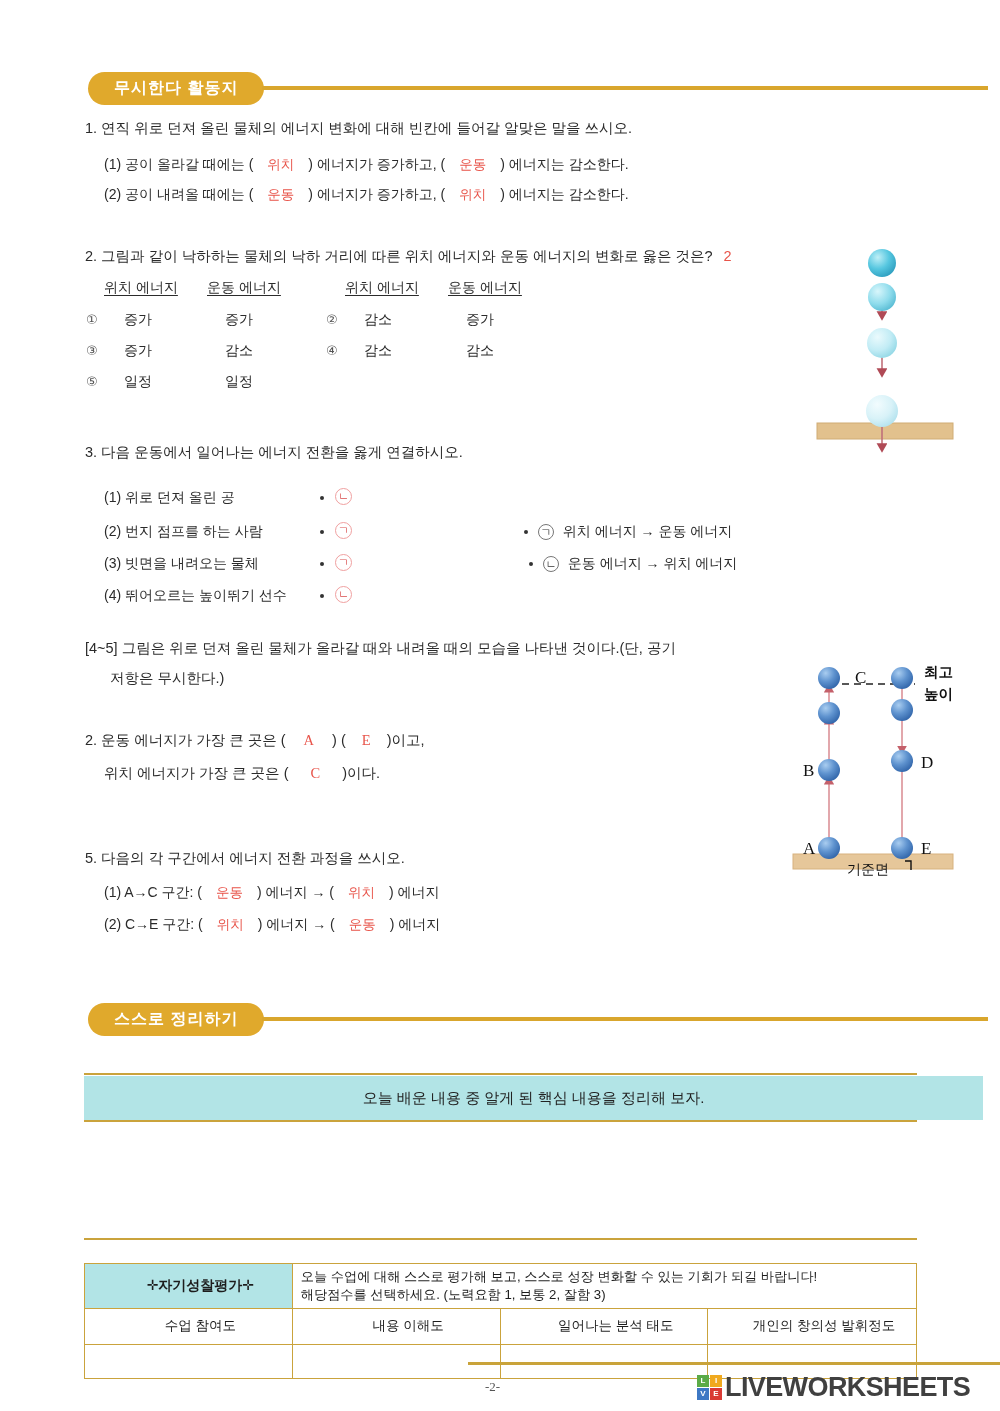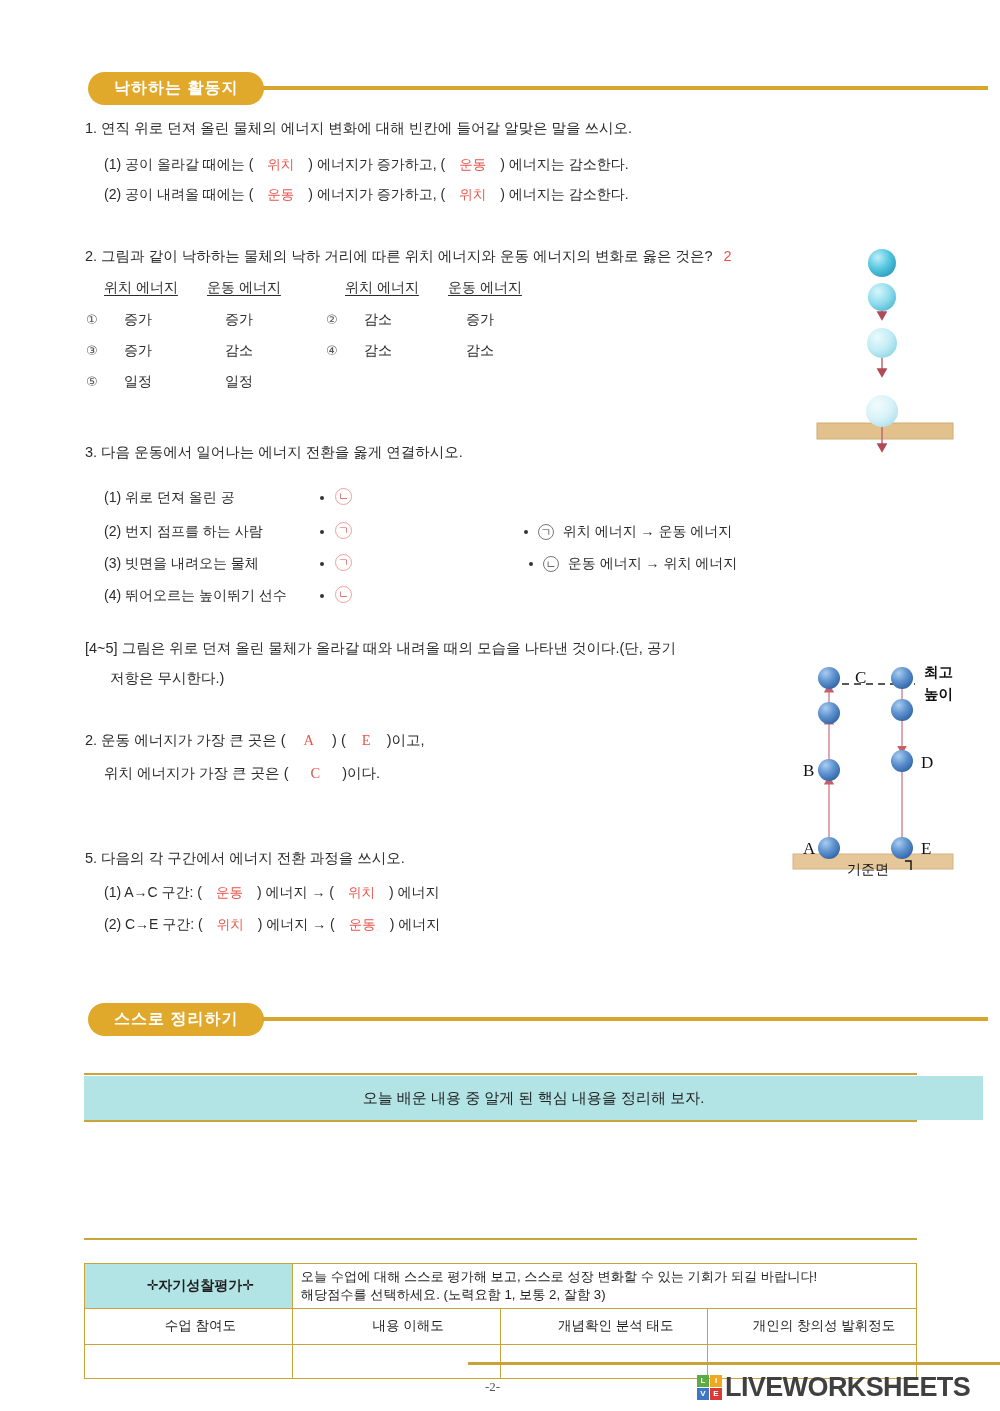--- a/index.html
+++ b/index.html
@@ -79,21 +79,21 @@
 
   
   .diag { position:absolute; }
 </style>
 </head>
 <body>
 
 <div class="page">
 
   <div class="sec-head" style="left:88px; top:72px; width:900px;">
-    <div class="pill">낙하하는 활동지</div>
+    <div class="pill">무시한다 활동지</div>
     <div class="pill-rule"></div>
   </div>
 
   <div class="q" style="left:85px; top:118px;">1. 연직 위로 던져 올린 물체의 에너지 변화에 대해 빈칸에 들어갈 알맞은 말을 쓰시오.</div>
 
   <div class="sub" style="left:104px; top:154px;">
     <span>(1) 공이 올라갈 때에는 (</span><span class="ans">위치</span><span>) 에너지가 증가하고, (</span><span class="ans">운동</span><span>) 에너지는 감소한다.</span>
   </div>
 
   <div class="sub" style="left:104px; top:184px;">
@@ -296,21 +296,21 @@
         <tr>
       <td class="hdr-cyan" style="width:208px; height:42px;">✛자기성찰평가✛</td>
       <td class="desc" colspan="3">
         <div>오늘 수업에 대해 스스로 평가해 보고, 스스로 성장 변화할 수 있는 기회가 되길 바랍니다!</div>
         <div>해당점수를 선택하세요. (노력요함 1, 보통 2, 잘함 3)</div>
       </td>
     </tr>
     <tr>
       <td style="height:36px;">수업 참여도</td>
       <td style="width:208px;">내용 이해도</td>
-      <td style="width:208px;">개념확인 분석 태도</td>
+      <td style="width:208px;">일어나는 분석 태도</td>
       <td style="width:209px;">개인의 창의성 발휘정도</td>
     </tr>
     <tr>
       <td style="height:34px;"></td>
       <td></td>
       <td></td>
       <td></td>
     </tr>
   </tbody>
     </table>

